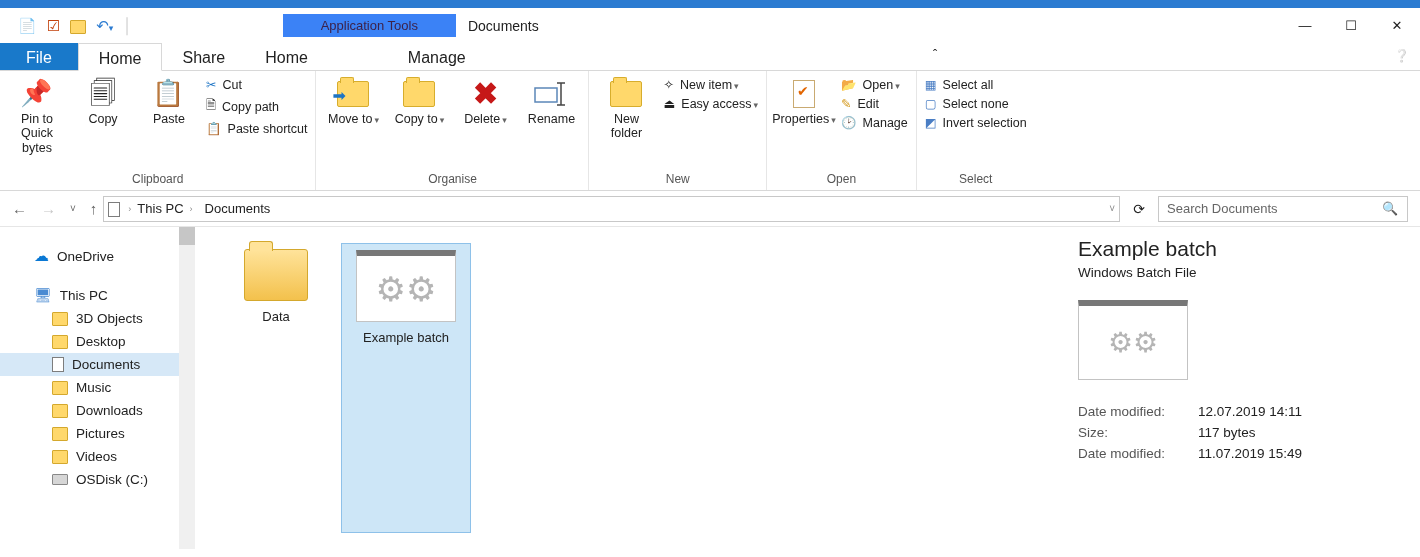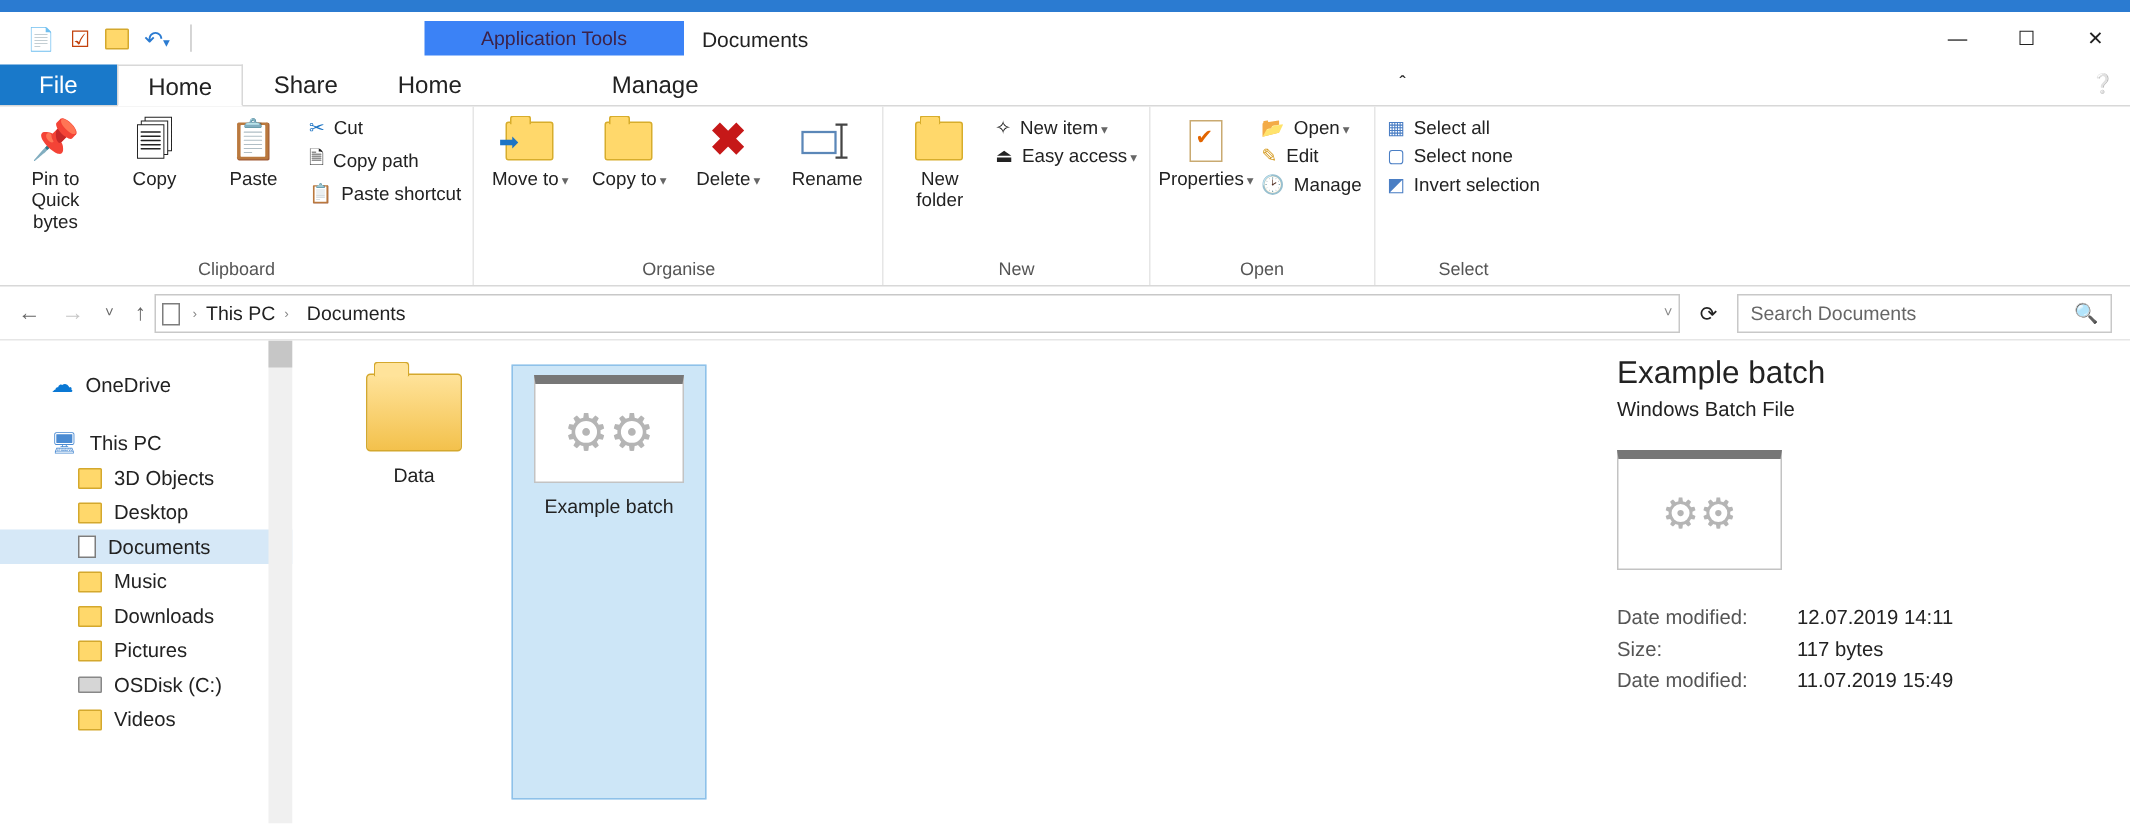--- a/index.html
+++ b/index.html
@@ -302,26 +302,26 @@
       </div>
     <div class="item child">
         <span class="mini-ic mi-folder"></span>
         <span>Downloads</span>
       </div>
     <div class="item child">
         <span class="mini-ic mi-folder"></span>
         <span>Pictures</span>
       </div>
     <div class="item child">
+        <span class="mini-ic mi-folder"></span>
+        <span>Videos</span>
+      </div>
+    <div class="item child">
         <span class="mini-ic mi-drive"></span>
         <span>OSDisk (C:)</span>
-      </div>
-    <div class="item child">
-        <span class="mini-ic mi-folder"></span>
-        <span>Videos</span>
       </div>
     <div class="scroll">
         <div class="thumb"></div>
       </div>
   </div>
 
   <div class="content">
     <div class="file-item">
       <div class="folder-large"></div>
       <span>Data</span>

